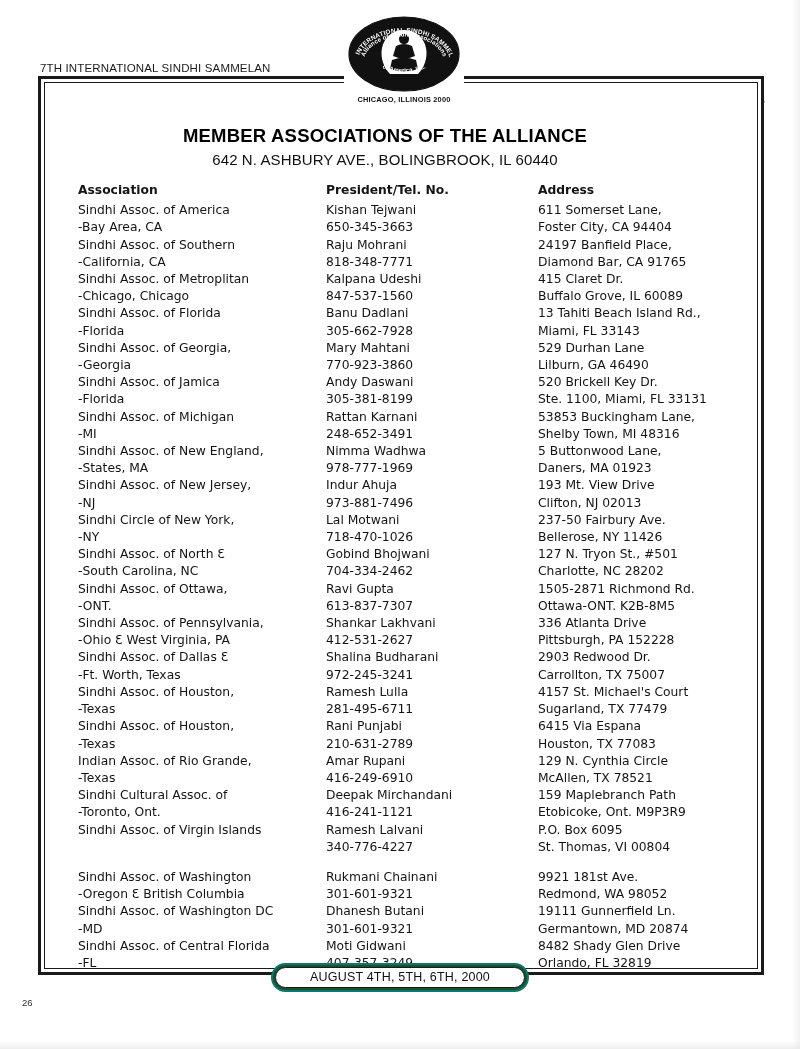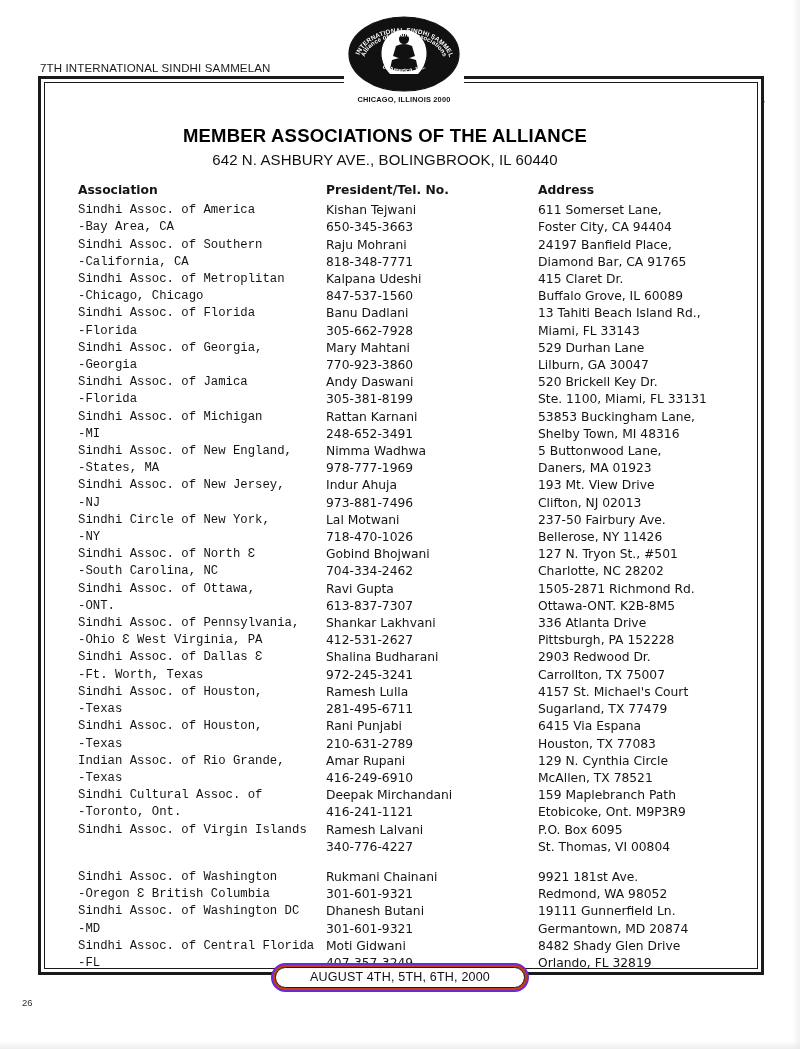--- a/index.html
+++ b/index.html
@@ -144,38 +144,38 @@
     line-height: 17.2px;
     white-space: nowrap;
   }
   .tbl th {
     font-weight: bold;
     font-size: 12.3px;
     padding-bottom: 3px;
     font-family: "DejaVu Sans", sans-serif;
     margin-top: 8px;
   }
-  .col-assoc   { width: 248px; font-family: Liberation Mono, monospace; }
+  .col-assoc   { width: 248px; }
   .col-pres    { width: 212px; }
   .col-addr    { width: auto; }
   tr.spacer td { height: 13px; line-height: 13px; }
 
   
   .footer-pill {
     position: absolute;
     top: 963px;
     left: 50%;
     transform: translateX(-50%);
     z-index: 7;
   }
   .pill-outer {
-    border: 2px solid #6d28d9;
+    border: 2px solid #0f766e;
     border-radius: 16px;
     padding: 2px;
-    background: #c2410c;
+    background: #14532d;
   }
   .pill-inner {
     border: 1px solid #1a1a1a;
     border-radius: 13px;
     background: #fff;
     padding: 2px 34px 3px 34px;
     font-family: "Liberation Sans", sans-serif;
     font-size: 12.5px;
     letter-spacing: 0.2px;
     color: #111;
@@ -307,21 +307,21 @@
               <td class="col-addr">Miami, FL 33143</td>
             </tr>
             <tr>
               <td class="col-assoc">Sindhi Assoc. of Georgia,</td>
               <td class="col-pres">Mary Mahtani</td>
               <td class="col-addr">529 Durhan Lane</td>
             </tr>
             <tr>
               <td class="col-assoc">-Georgia</td>
               <td class="col-pres">770-923-3860</td>
-              <td class="col-addr">Lilburn, GA 30047</td>
+              <td class="col-addr">Lilburn, GA 46490</td>
             </tr>
             <tr>
               <td class="col-assoc">Sindhi Assoc. of Jamica</td>
               <td class="col-pres">Andy Daswani</td>
               <td class="col-addr">520 Brickell Key Dr.</td>
             </tr>
             <tr>
               <td class="col-assoc">-Florida</td>
               <td class="col-pres">305-381-8199</td>
               <td class="col-addr">Ste. 1100, Miami, FL 33131</td>

